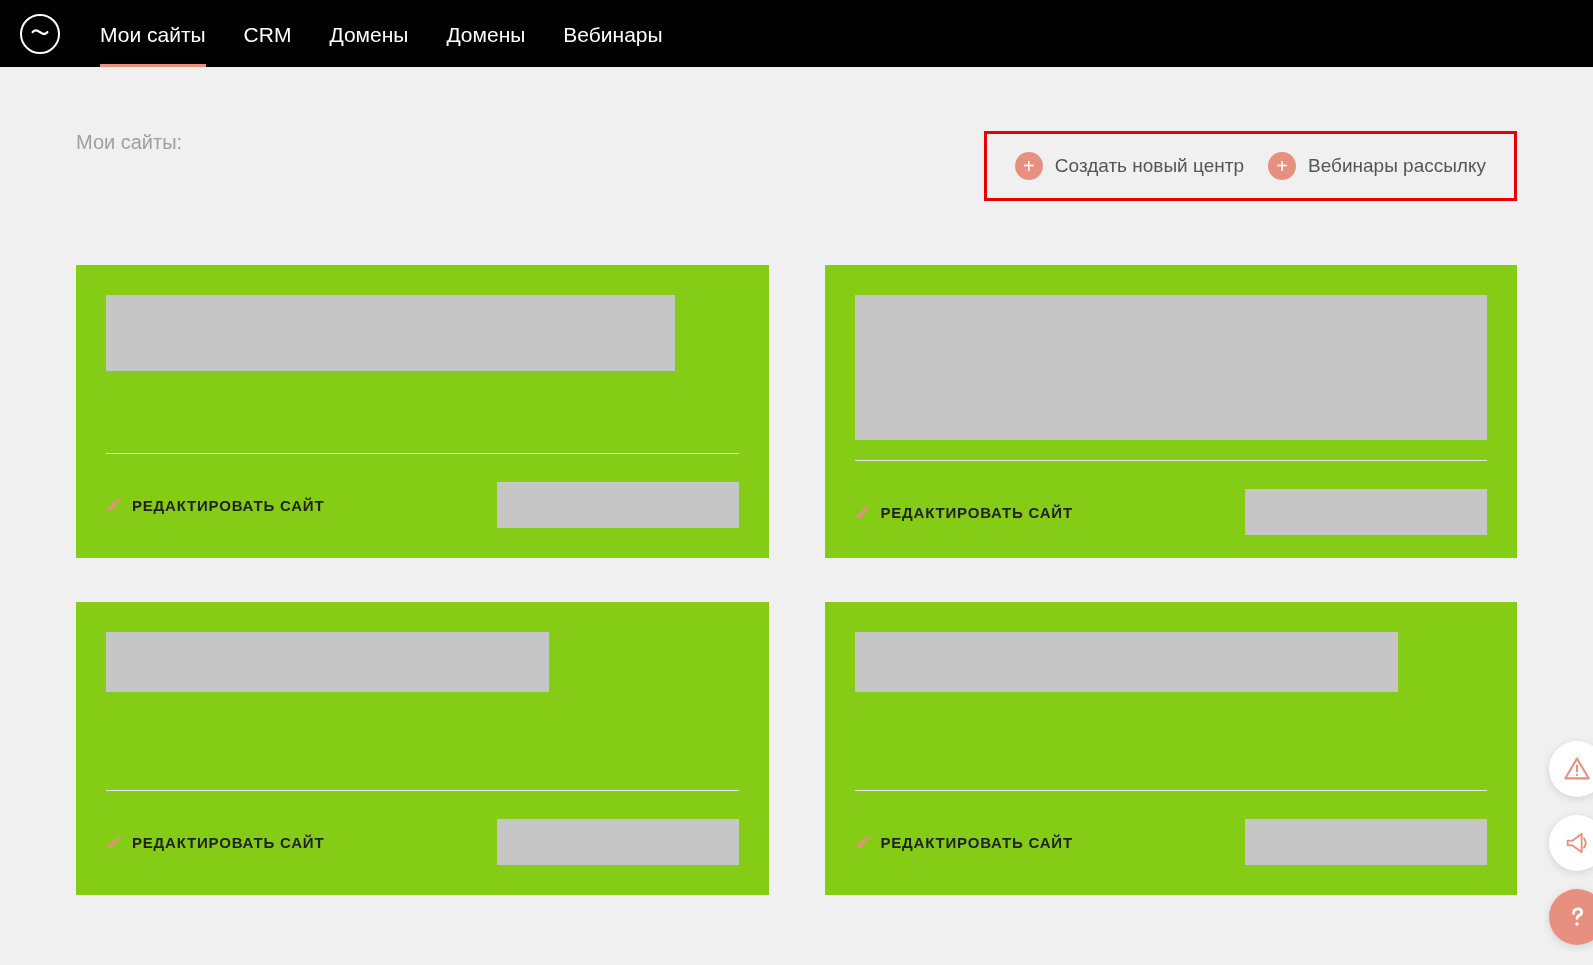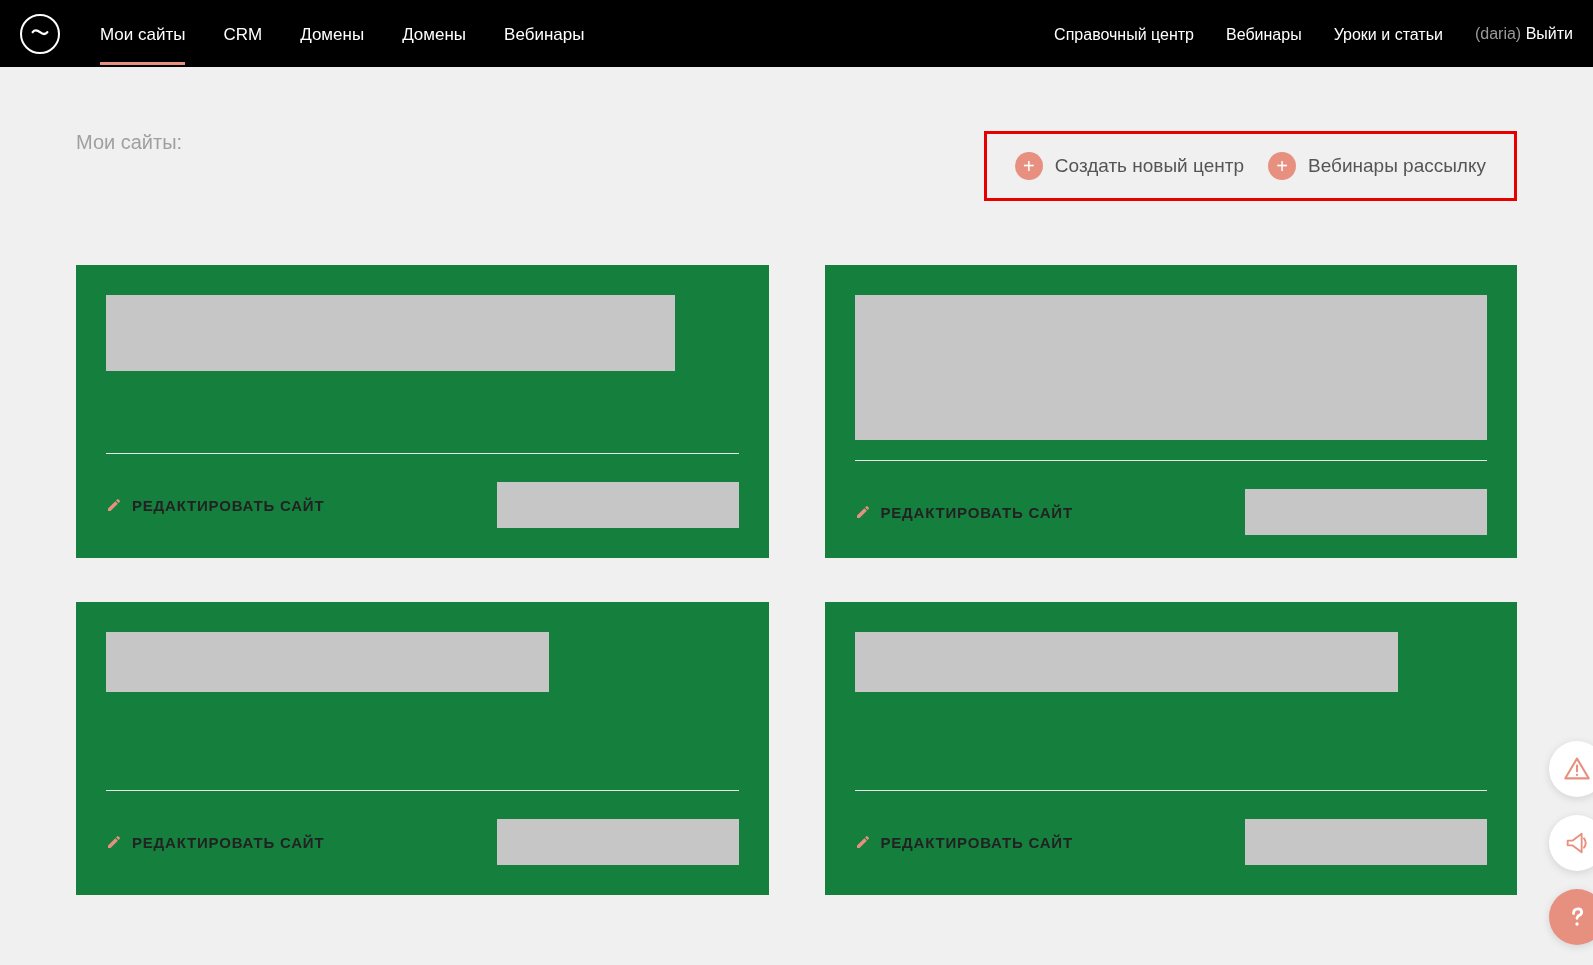--- a/index.html
+++ b/index.html
@@ -31,21 +31,21 @@
       cursor: pointer;
     }
     .logo svg { width: 22px; height: 22px; }
     .nav-main {
       display: flex;
       gap: 38px;
       flex: 1;
     }
     .nav-item {
       color: #fff;
-      font-size: 17px;
+      font-size: 21px;
       cursor: pointer;
       padding: 20px 0 18px;
       position: relative;
       white-space: nowrap;
     }
     .nav-item.active::after {
       content: '';
       position: absolute;
       bottom: -2px;
       left: 0;
@@ -106,21 +106,21 @@
       font-size: 20px;
       line-height: 1;
     }
     
     .grid {
       display: grid;
       grid-template-columns: 1fr 1fr;
       gap: 44px 56px;
     }
     .card {
-      background: #15803d;
+      background: #84cc16;
       padding: 30px;
       height: 293px;
       display: flex;
       flex-direction: column;
     }
     .card-preview {
       background: #c6c6c6;
       flex: 1;
       margin-bottom: 20px;
     }
@@ -191,29 +191,20 @@
       <path d="M4 10 Q7 6 12 10 T20 10" stroke="#fff" stroke-width="2.5" fill="none" stroke-linecap="round"></path>
     </svg>
   </div>
   <nav class="nav-main">
     <div class="nav-item active">Мои сайты</div>
     <div class="nav-item">CRM</div>
     <div class="nav-item">Домены</div>
     <div class="nav-item">Домены</div>
     <div class="nav-item">Вебинары</div>
   </nav>
-  <div class="nav-right">
-    <div class="nav-item">Справочный центр</div>
-    <div class="nav-item">Вебинары</div>
-    <div class="nav-item">Уроки и статьи</div>
-    <div class="user-info">
-      <span>(daria)</span>
-      <span class="logout">Выйти</span>
-    </div>
-  </div>
 </div>
 
 <div class="content">
   <div class="top-bar">
     <div class="page-title">Мои сайты:</div>
     <div class="actions">
       <div class="action-btn">
         <div class="plus-circle">+</div>
         <span>Создать новый центр</span>
       </div>

